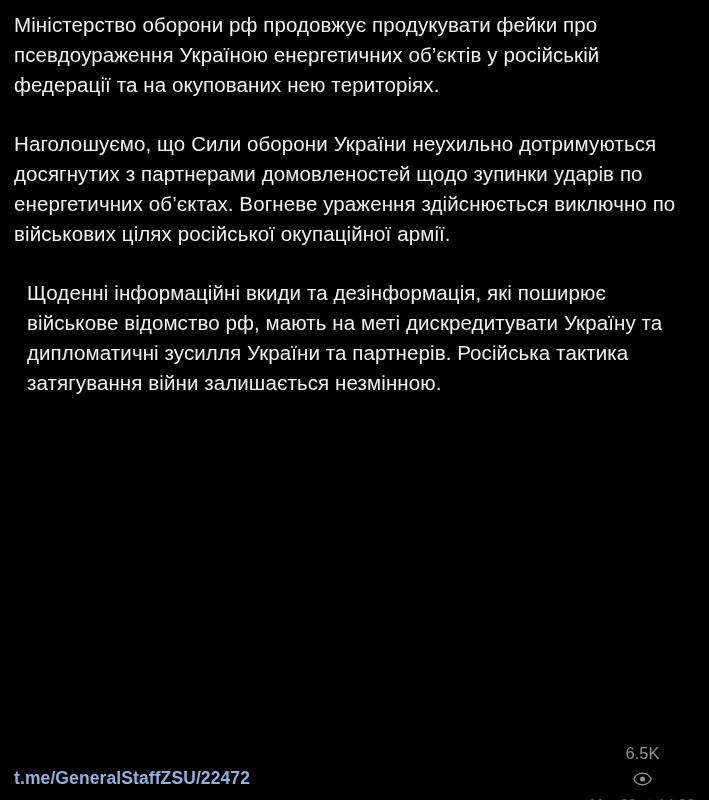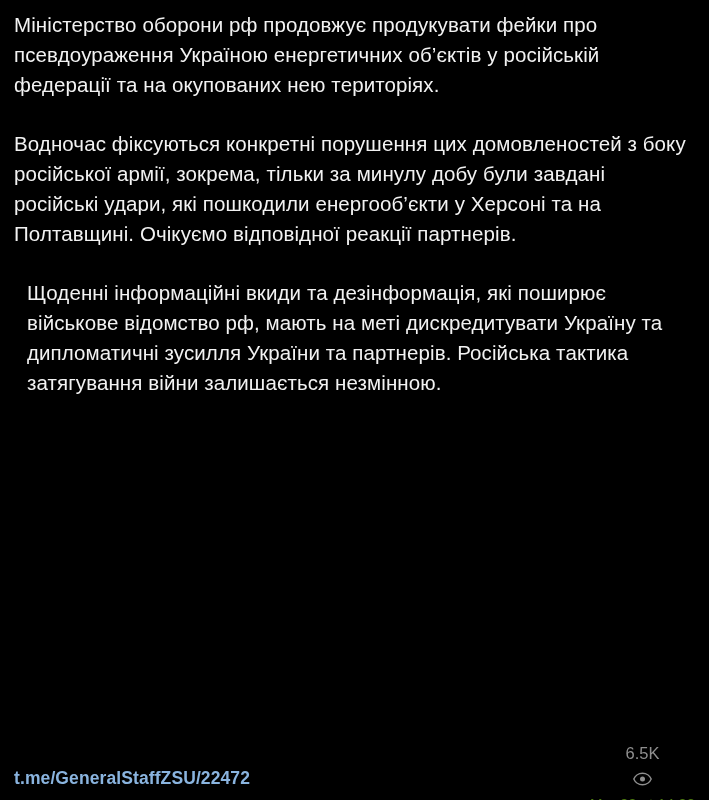--- a/index.html
+++ b/index.html
@@ -80,21 +80,21 @@
     text-align: center;
   }
 </style>
 </head>
 <body>
 
 <div class="post">
 
   <div class="post-body">
     <p class="para">Міністерство оборони рф продовжує продукувати фейки про псевдоураження Україною енергетичних об’єктів у російській федерації та на окупованих нею територіях.</p>
-    <p class="para">Водночас фіксуються конкретні порушення цих домовленостей з боку російської армії, зокрема, тільки за минулу добу були завдані російські удари, які пошкодили енергооб’єкти у Херсоні та на Полтавщині. Очікуємо відповідної реакції партнерів.</p>
+    <p class="para">Наголошуємо, що Сили оборони України неухильно дотримуються досягнутих з партнерами домовленостей щодо зупинки ударів по енергетичних об’єктах. Вогневе ураження здійснюється виключно по військових цілях російської окупаційної армії.</p>
     <p class="para">Щоденні інформаційні вкиди та дезінформація, які поширює військове відомство рф, мають на меті дискредитувати Україну та дипломатичні зусилля України та партнерів. Російська тактика затягування війни залишається незмінною.</p>
   </div>
 
   <div class="post-footer">
     <a class="post-link" href="#">t.me/GeneralStaffZSU/22472</a>
     <div class="footer-right">
       <span class="views-count">6.5K</span>
       <span class="eye-icon">
         <svg width="19" height="14" viewBox="0 0 19 14" aria-hidden="true">
           <path d="M9.5 1.2C5.2 1.2 1.9 4.3 0.8 7c1.1 2.7 4.4 5.8 8.7 5.8s7.6-3.1 8.7-5.8C17.1 4.3 13.8 1.2 9.5 1.2z" fill="none" stroke="#8f8f8f" stroke-width="1.4"></path>

